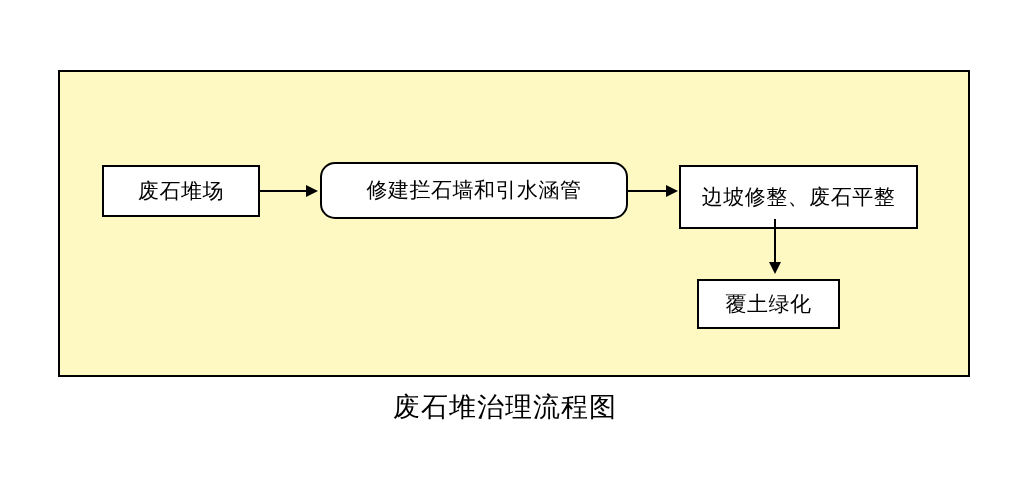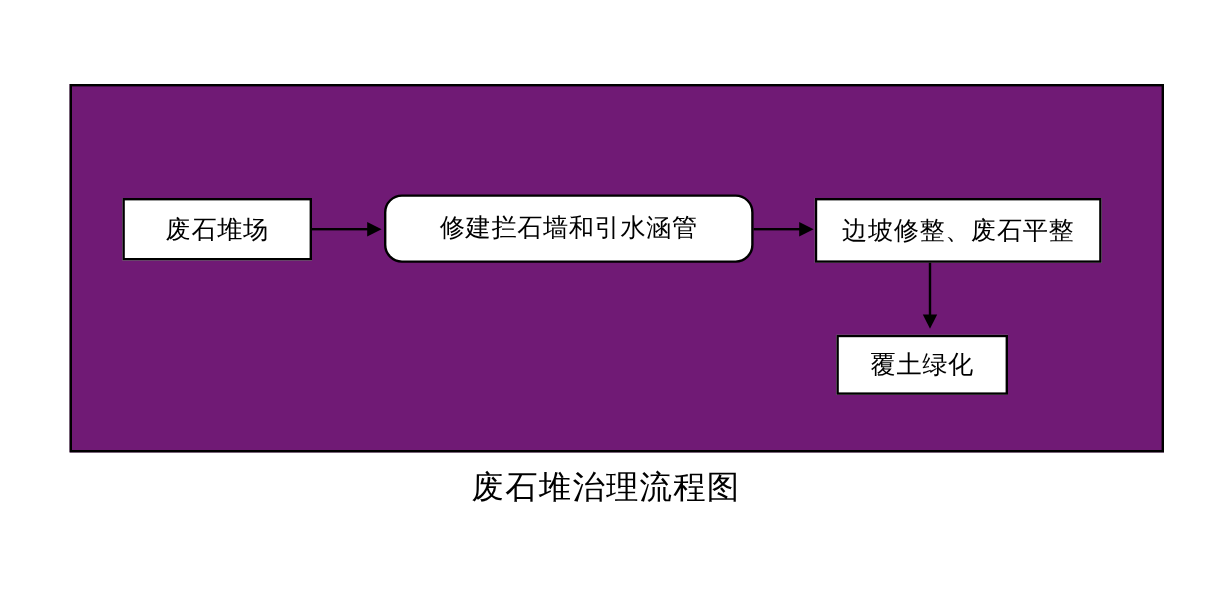--- a/index.html
+++ b/index.html
@@ -18,21 +18,21 @@
 
   
   #diagram-frame {
     position: absolute;
     left: 58px;
     top: 70px;
     width: 912px;
     height: 307px;
     border: 2px solid #000000;
     box-sizing: border-box;
-    background: #701a75;
+    background: #fef9c3;
   }
 
   
   .node-box {
     position: absolute;
     border: 2px solid #000000;
     box-sizing: border-box;
     background: #ffffff;
     display: flex;
     align-items: center;
@@ -41,21 +41,21 @@
     font-size: 21px;
     font-weight: 400;
     letter-spacing: 0.5px;
     line-height: 1;
     white-space: nowrap;
   }
 
   
   #node-waste-rock-dump   { left: 42px;  top: 93px;  width: 158px; height: 52px; }
   #node-retaining-wall    { left: 260px; top: 90px;  width: 308px; height: 57px; border-radius: 15px; }
-  #node-slope-trim        { left: 619px; top: 93px;  width: 239px; height: 54px; }
+  #node-slope-trim        { left: 619px; top: 93px;  width: 239px; height: 64px; }
   #node-soil-greening     { left: 637px; top: 207px; width: 143px; height: 50px; }
 
   
   .connector {
     position: absolute;
   }
   .conn-line-h {
     position: absolute;
     height: 2px;
     background: #000000;

